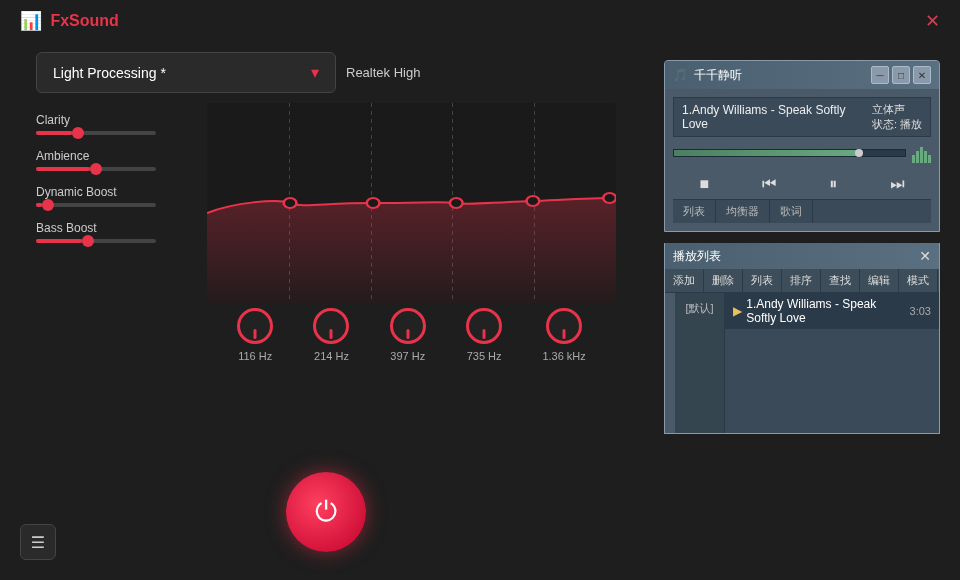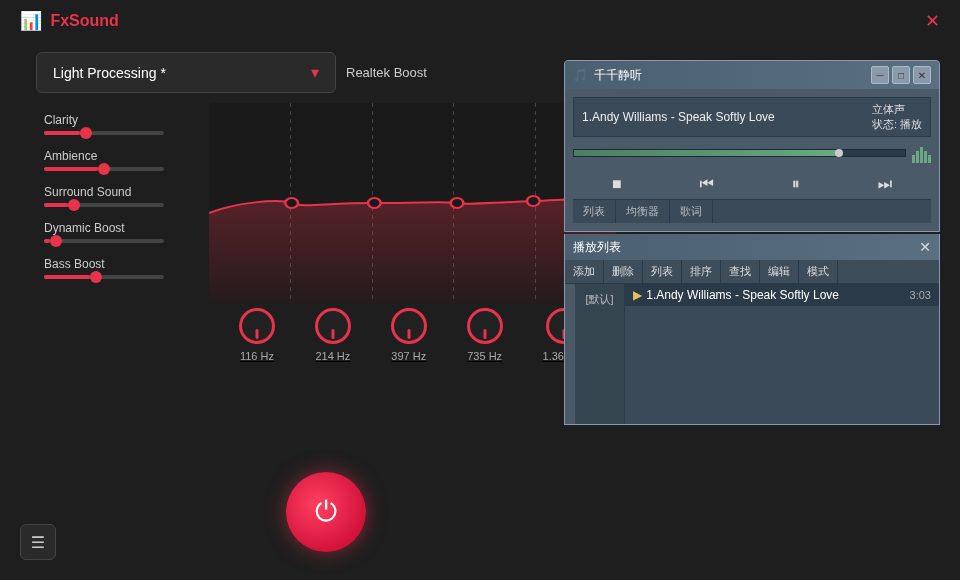--- a/index.html
+++ b/index.html
@@ -93,23 +93,22 @@
       font-size: 13px;
       white-space: nowrap;
       overflow: hidden;
       text-overflow: ellipsis;
       max-width: 200px;
     }
 
     
     .controls-area {
       display: flex;
-      gap: 10px;
+      gap: 16px;
       flex: 1;
-      margin-left: 8px;
     }
 
     
     .sliders-panel {
       width: 155px;
       display: flex;
       flex-direction: column;
       gap: 14px;
       padding-top: 10px;
     }
@@ -142,21 +141,20 @@
       height: 12px;
       background: #e8334a;
       border-radius: 50%;
       cursor: pointer;
     }
 
     
     .eq-area {
       flex: 1;
       position: relative;
-      text-decoration: underline;
     }
 
     
     .eq-bands {
       display: flex;
       justify-content: space-around;
       padding: 0 10px;
       margin-top: 5px;
     }
     .eq-band {
@@ -240,24 +238,24 @@
       left: 0;
       width: 100%;
       height: 100%;
     }
 
     
     .right-panel {
       position: absolute;
       top: 60px;
       right: 20px;
-      width: 376px;
+      width: 276px;
       display: flex;
       flex-direction: column;
-      gap: 0;
+      gap: 9px;
     }
 
     
     .player-window {
       background: #5a6b7a;
       border: 1px solid #8a9aaa;
       border-radius: 4px 4px 0 0;
       overflow: hidden;
     }
     .player-titlebar {
@@ -539,21 +537,21 @@
   </div>
 
   <div class="content">
     <div class="left-panel">
 
       <div class="preset-row">
         <div class="preset-dropdown">
           <span>Light Processing *</span>
           <span class="arrow">▾</span>
         </div>
-        <span class="device-label">Realtek Boost</span>
+        <span class="device-label">Realtek High</span>
       </div>
 
       <div class="controls-area">
 
         <div class="sliders-panel">
 
           <div class="slider-group">
             <span class="slider-label">Clarity</span>
             <div class="slider-track">
               <div class="slider-fill" style="width: 30%;"></div>
@@ -562,27 +560,20 @@
           </div>
 
           <div class="slider-group">
             <span class="slider-label">Ambience</span>
             <div class="slider-track">
               <div class="slider-fill" style="width: 45%;"></div>
               <div class="slider-thumb" style="left: 45%;"></div>
             </div>
           </div>
 
-          <div class="slider-group">
-            <span class="slider-label">Surround Sound</span>
-            <div class="slider-track">
-              <div class="slider-fill" style="width: 20%;"></div>
-              <div class="slider-thumb" style="left: 20%;"></div>
-            </div>
-          </div>
 
           <div class="slider-group">
             <span class="slider-label">Dynamic Boost</span>
             <div class="slider-track">
               <div class="slider-fill" style="width: 5%;"></div>
               <div class="slider-thumb" style="left: 5%;"></div>
             </div>
           </div>
 
           <div class="slider-group">

